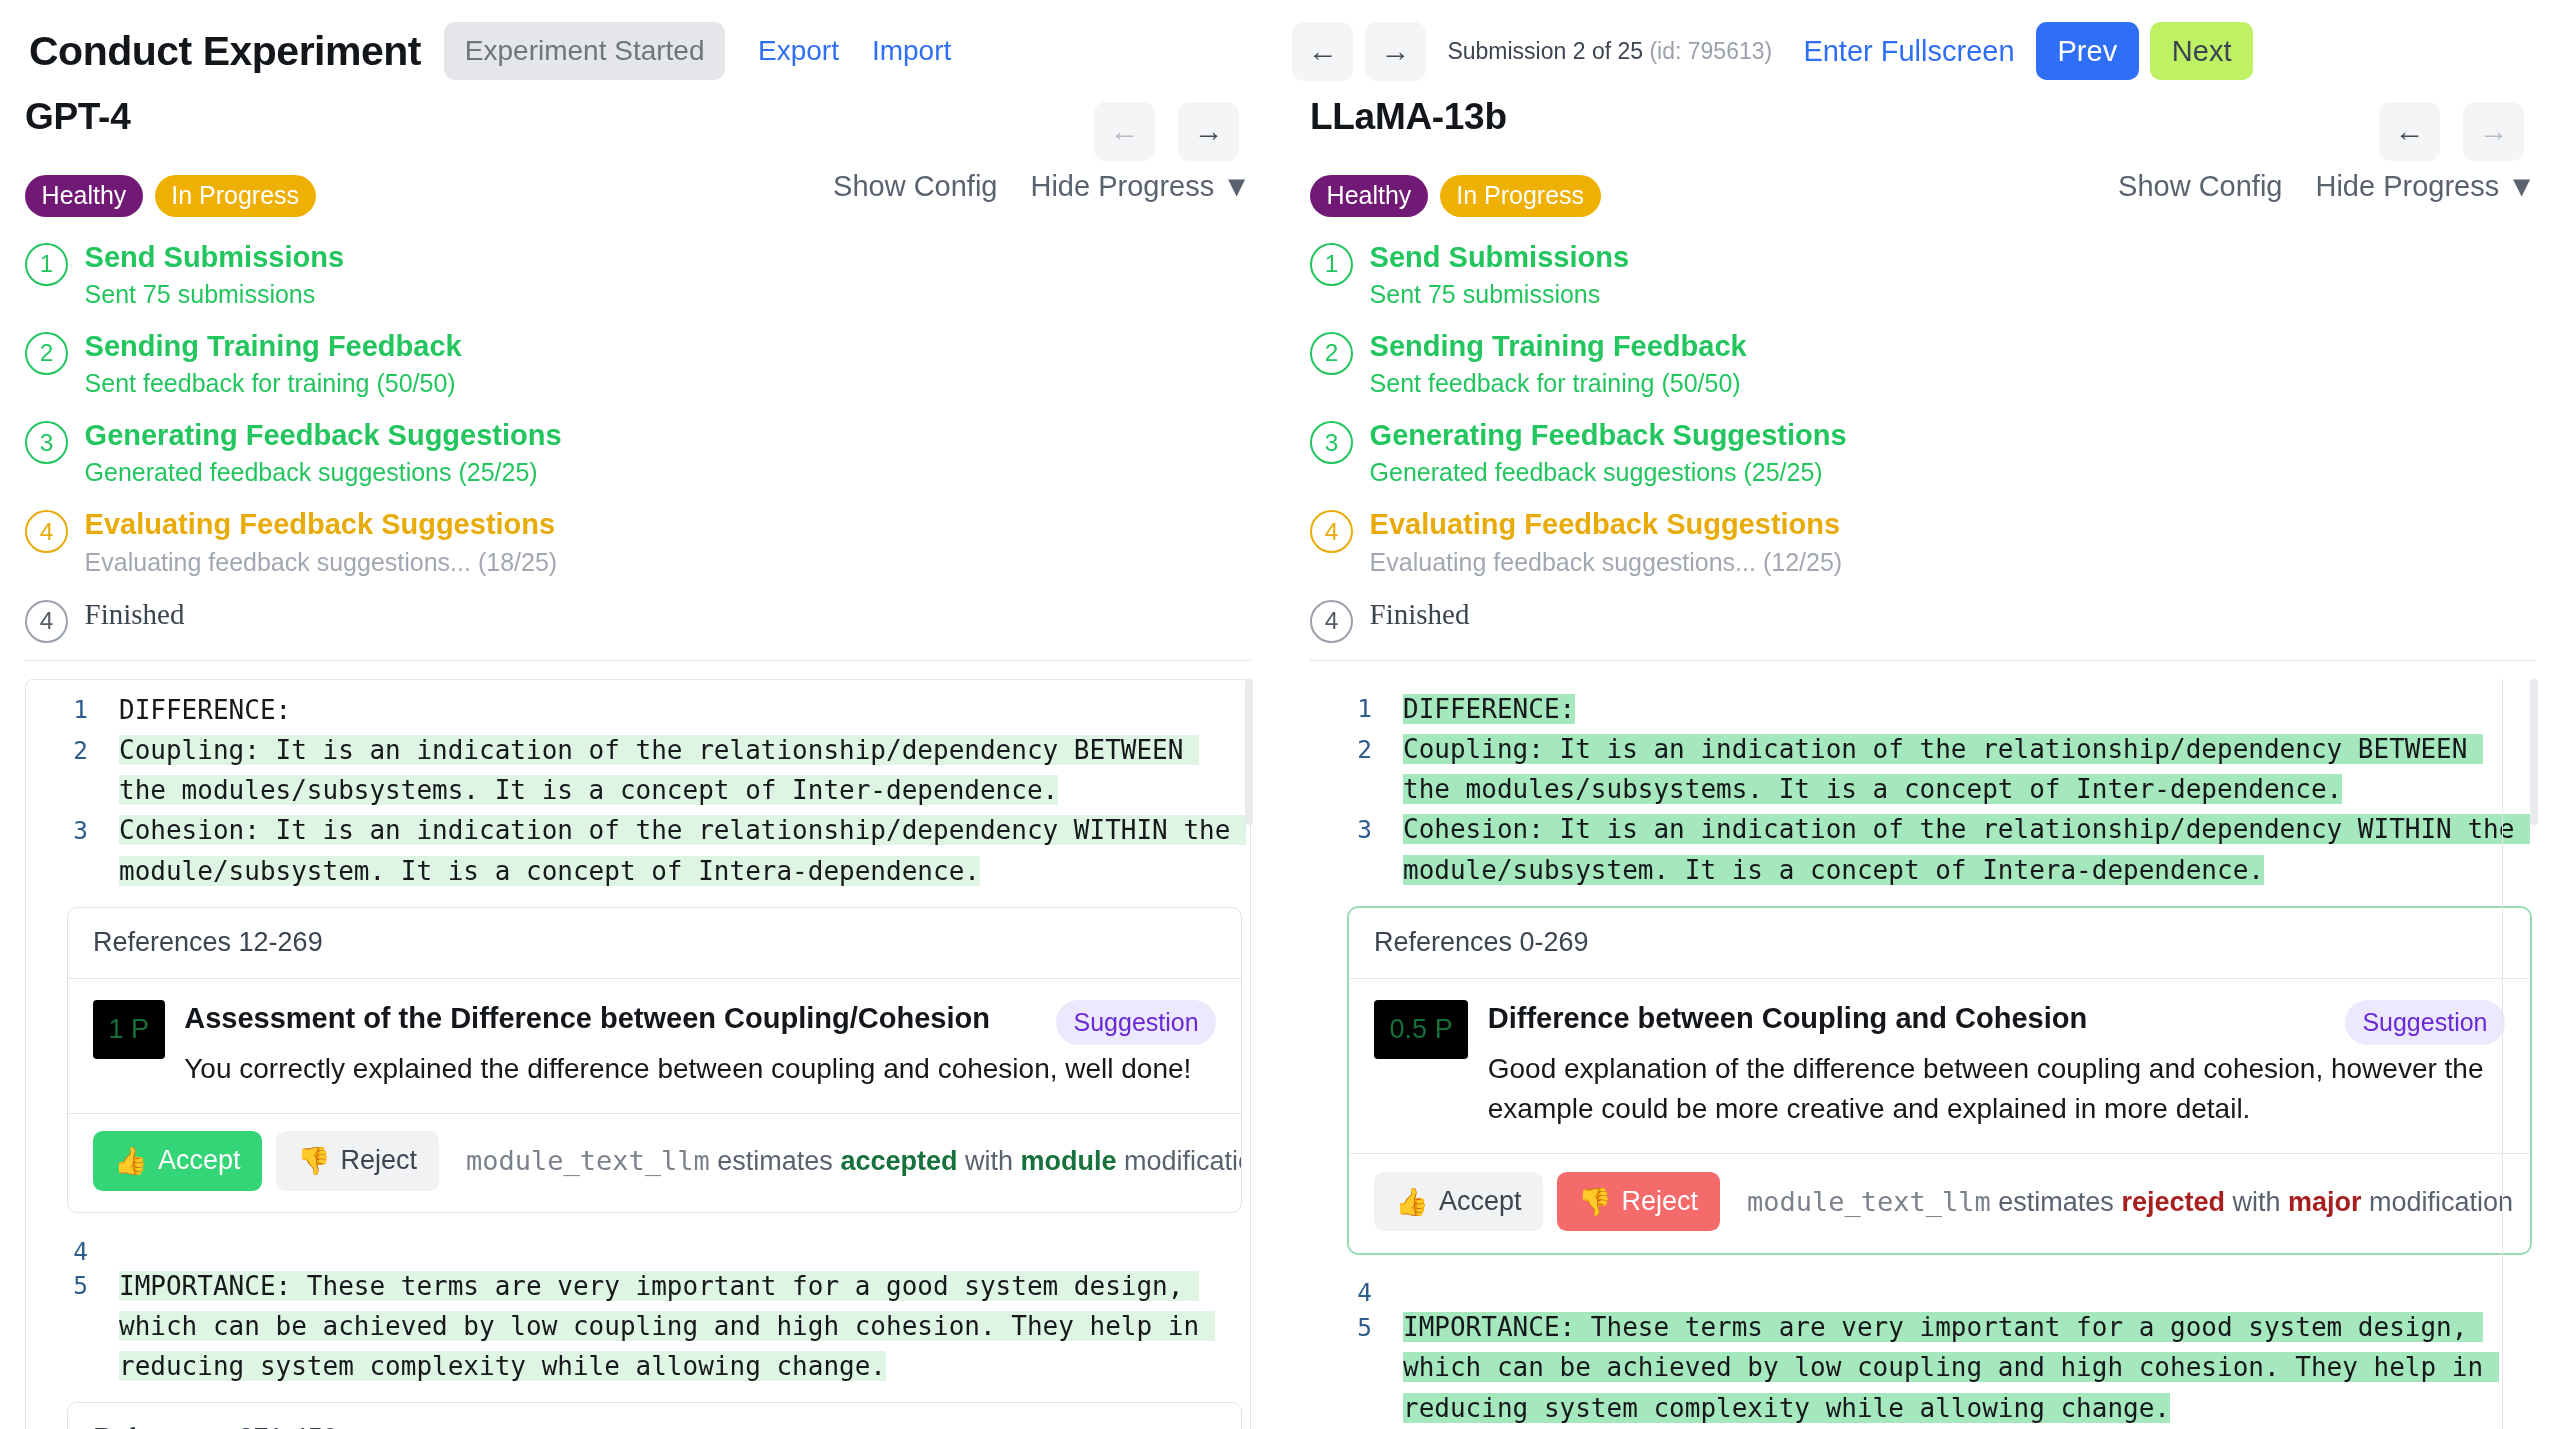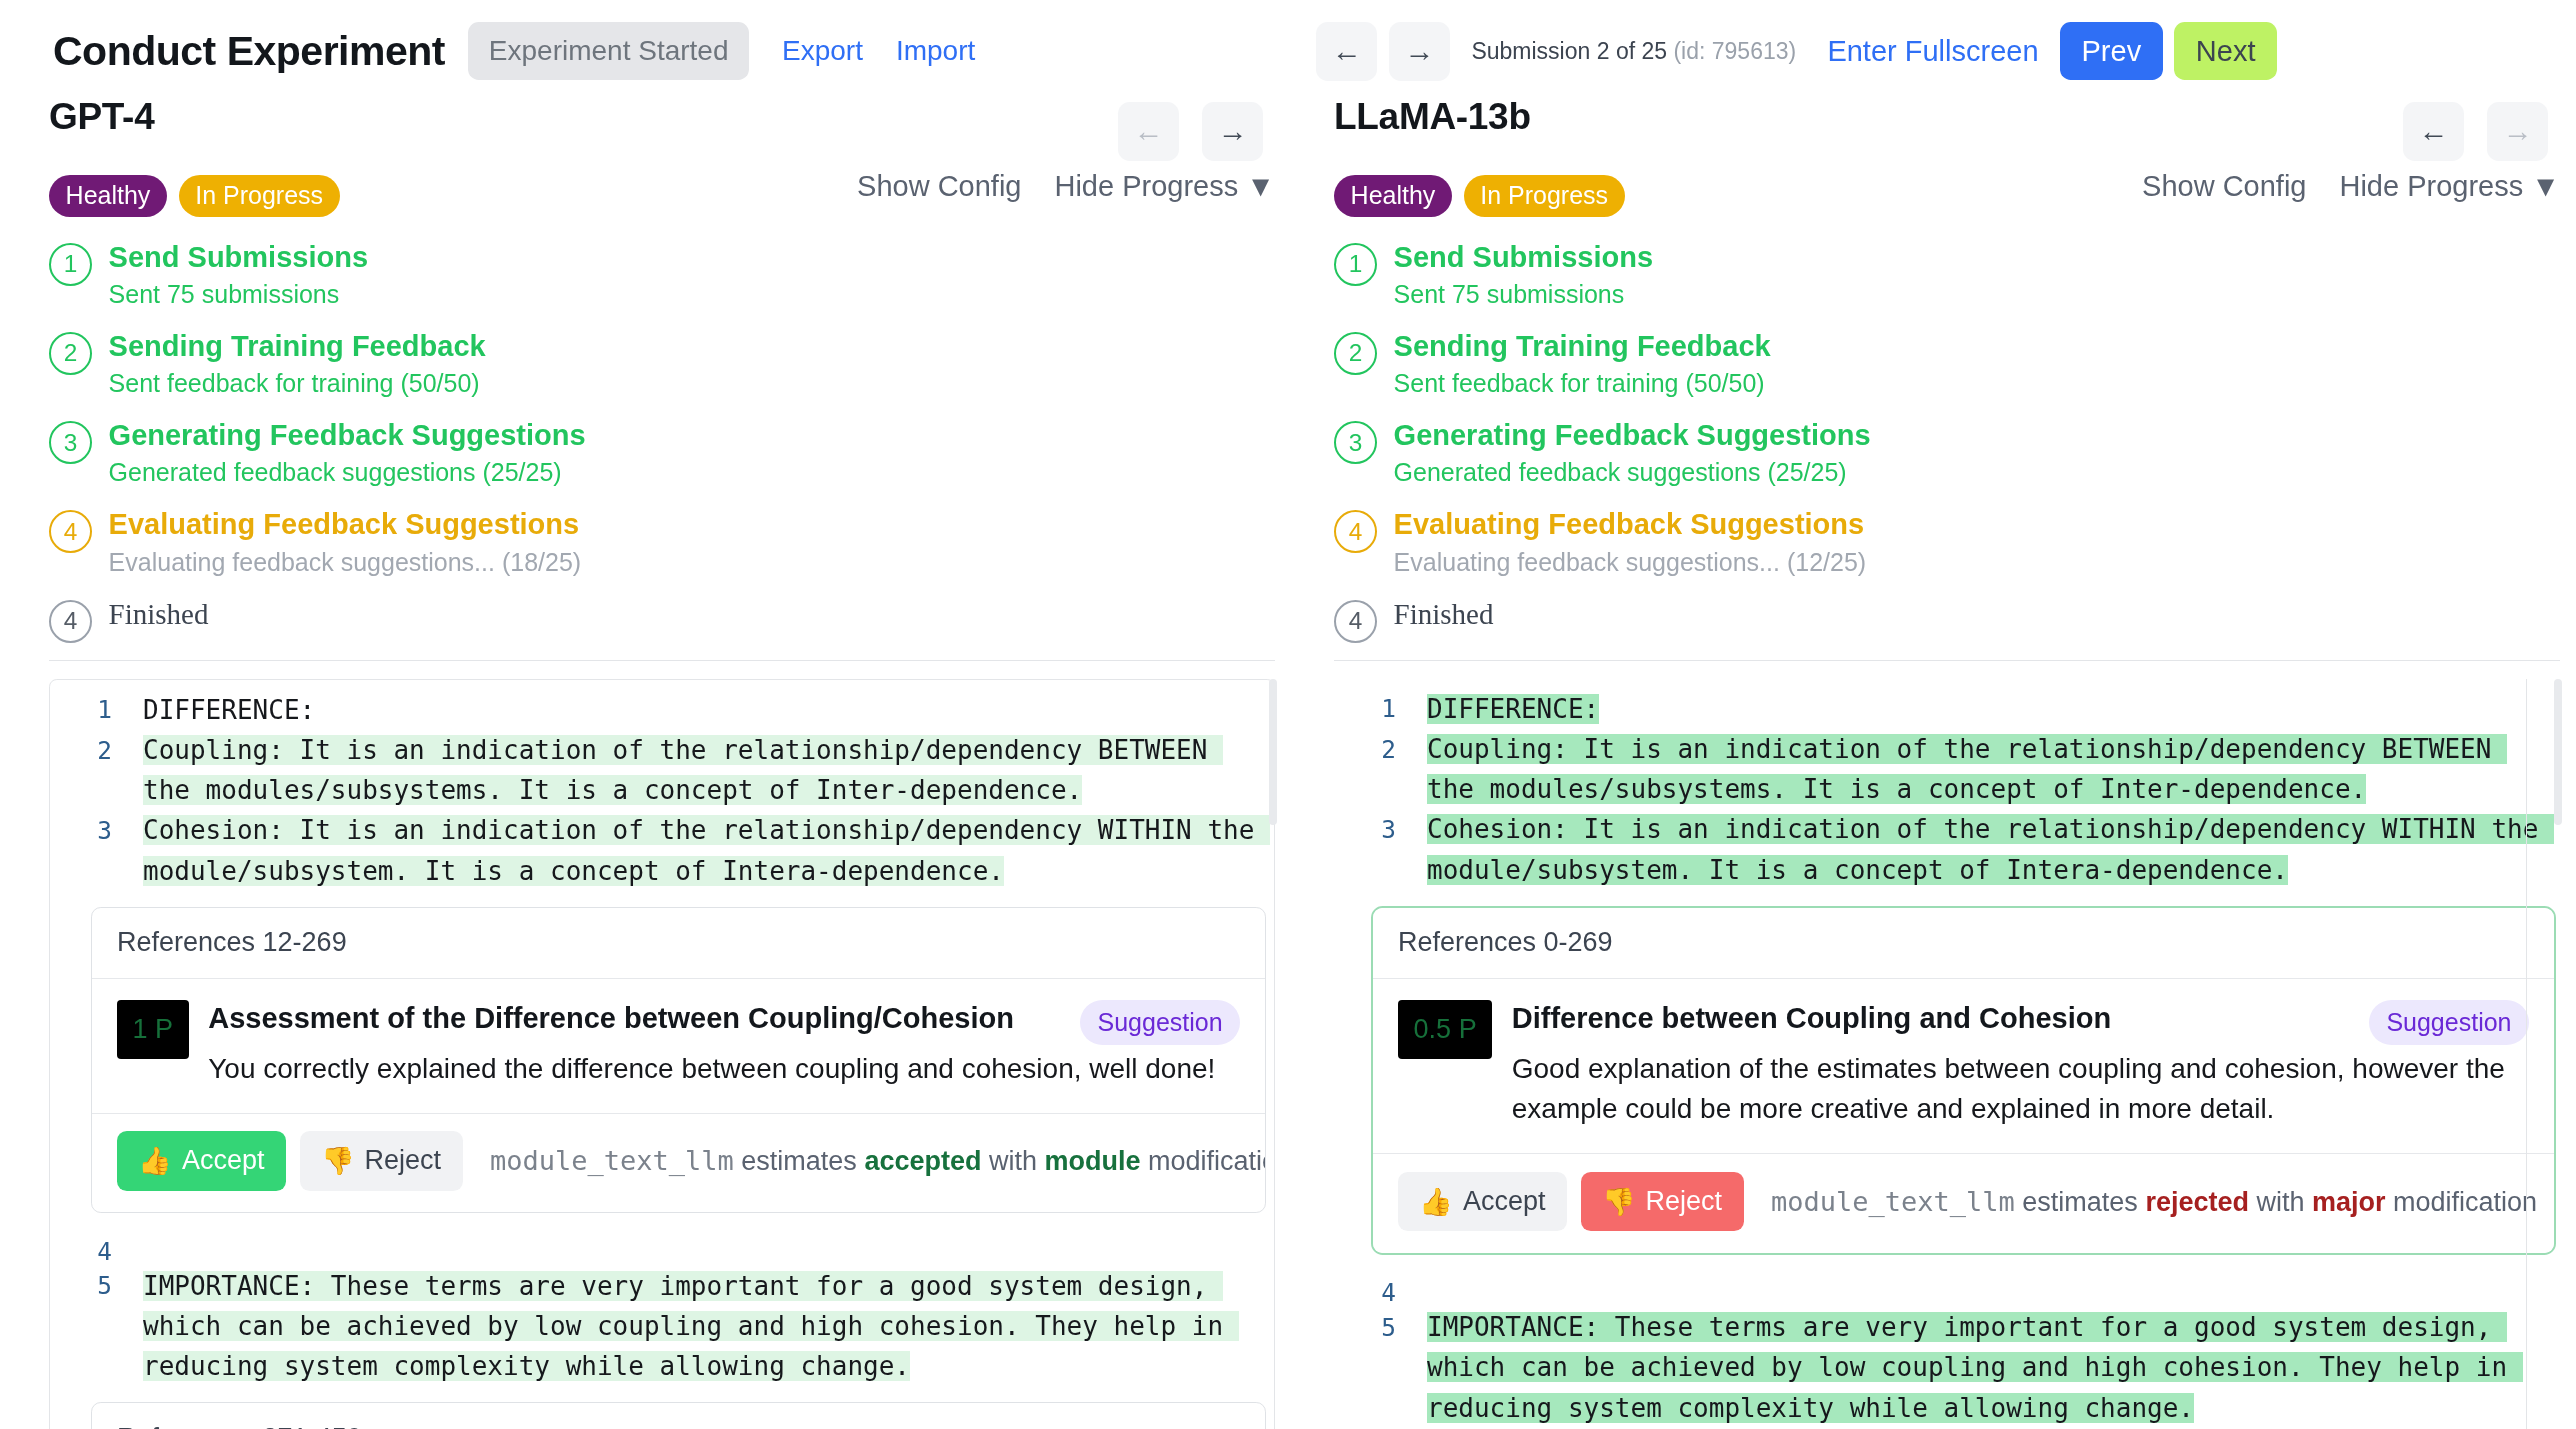--- a/index.html
+++ b/index.html
@@ -3,21 +3,21 @@
 <meta charset="utf-8">
 <style>
   * { box-sizing: border-box; }
   html, body {
     margin: 0; padding: 0;
     width: 2576px; height: 1429px;
     background: #ffffff;
     font-family: "Liberation Sans", sans-serif;
     overflow: hidden;
   }
-  .page { width: 2284px; height: 1429px; position: relative; background:#fff;margin-left:24px; }
+  .page { width: 2284px; height: 1429px; position: relative; background:#fff; }
 
   
   .topbar {
     display: flex; align-items: center;
     padding: 21.5px 29px 15.6px 29px;
     gap: 0;
   }
   .app-title {
     font-size: 41px; font-weight: 700; color: #13171c;
     letter-spacing: -0.5px; white-space: nowrap;
@@ -397,21 +397,21 @@
           <div class="sel-outline" style="margin-top:15.6px;margin-left:37px">
             <div class="refcard" style="margin:0;border:none">
               <div class="refcard-head">References 0-269</div>
               <div class="refcard-body">
                 <div class="points">0.5 P</div>
                 <div class="fb-main">
                   <div class="fb-titlerow">
                     <div class="fb-title">Difference between Coupling and Cohesion</div>
                     <div class="sugg-badge">Suggestion</div>
                   </div>
-                  <div class="fb-text">Good explanation of the estimates between coupling and cohesion, however the example could be more creative and explained in more detail.</div>
+                  <div class="fb-text">Good explanation of the difference between coupling and cohesion, however the example could be more creative and explained in more detail.</div>
                 </div>
               </div>
               <div class="refcard-actions">
                 <button class="actbtn off">
                     <span>👍</span>
                     <span>Accept</span>
                   </button>
                 <button class="actbtn reject-on">
                     <span>👎</span>
                     <span>Reject</span>

